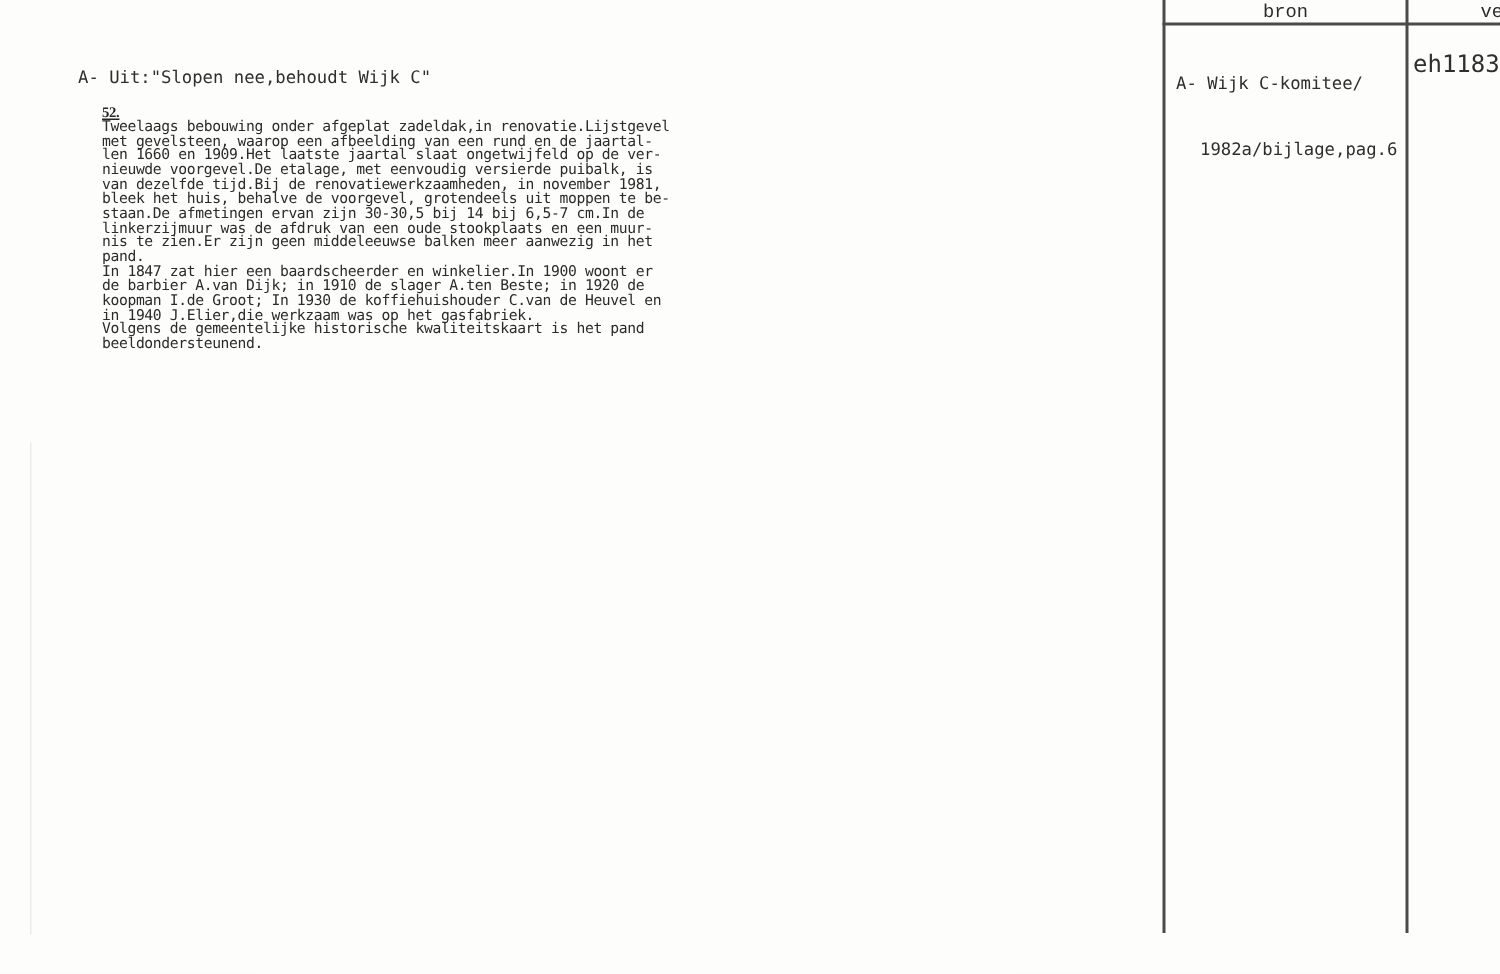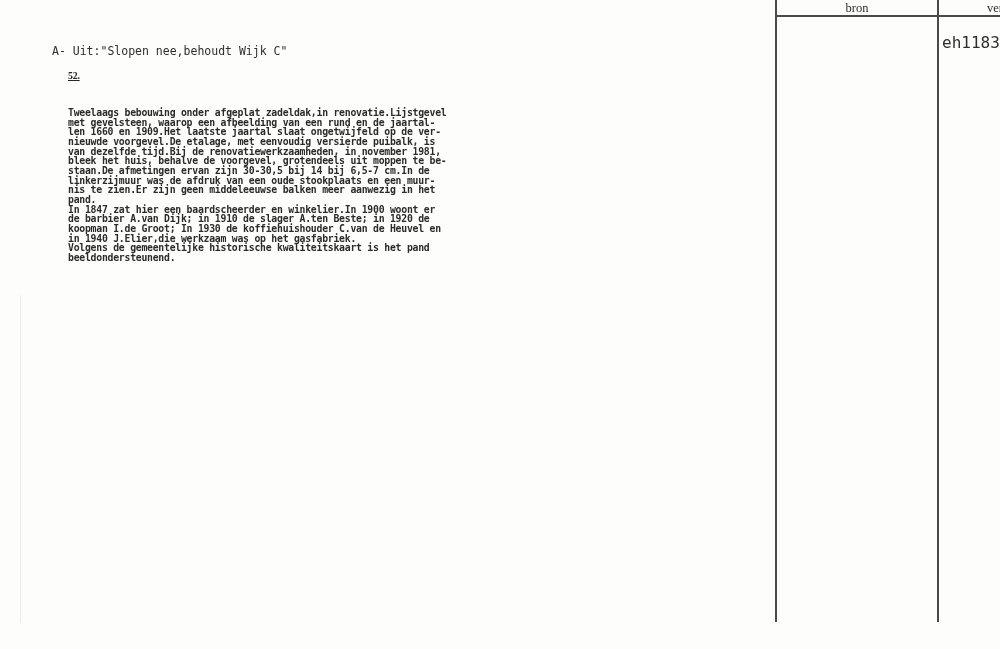--- a/index.html
+++ b/index.html
@@ -22,37 +22,37 @@
   .source-note .cont{padding-left:21px;}
   .entry-number{
     position:absolute;left:68px;top:70px;
     font-size:9.8px;font-weight:bold;color:#262626;
     text-decoration:underline;
     letter-spacing:-0.2px;
     font-family:Liberation Serif, serif;
   }
   .entry-paragraph{
     position:absolute;left:68px;top:80px;width:404px;
-    font-size:9.8px;line-height:9.65px;font-weight:bold;
+    font-size:9.8px;line-height:9.65px;font-weight:normal;
     letter-spacing:-0.25px;
-    color:#2b2b2b;white-space:pre;margin-top:28px;
+    color:#2b2b2b;white-space:pre;
   }
   
   .crease{
     position:absolute;left:20px;top:295px;width:1px;height:328px;
     background:#ececea;
   }
   
   .vline{position:absolute;top:0;width:2px;height:622px;background:#4a4a4a;}
   .vline.left{left:775px;}
   .vline.right{left:937px;}
   .hline{position:absolute;left:775px;top:15px;width:225px;height:2px;background:#4a4a4a;}
   .form-header{
     position:absolute;top:1px;
-    font-family:Liberation Serif, serif;
+    font-family:Liberation Mono, monospace;
     font-size:12.5px;color:#2b2b2b;
   }
   .form-header.bron{left:777px;width:160px;text-align:center;}
   .form-header.verwerkt{left:941px;margin-left:46px;}
   .bron-entry{
     position:absolute;left:784px;top:19px;
     font-size:11.5px;line-height:14.6px;color:#2e2e2e;white-space:pre;
   }
   .bron-entry .cont{padding-left:16px;}
   .verwerkt-entry{
@@ -90,15 +90,19 @@
 
   <div class="crease"></div>
 
   <div class="vline left"></div>
   <div class="vline right"></div>
   <div class="hline"></div>
 
   <div class="form-header bron">bron</div>
   <div class="form-header verwerkt">verwerkt</div>
 
+  <div class="bron-entry">
+    <div>A- Wijk C-komitee/</div>
+    <div class="cont">1982a/bijlage,pag.6</div>
+  </div>
   <div class="verwerkt-entry">eh1183</div>
 
 </div>
 
 </body></html>

